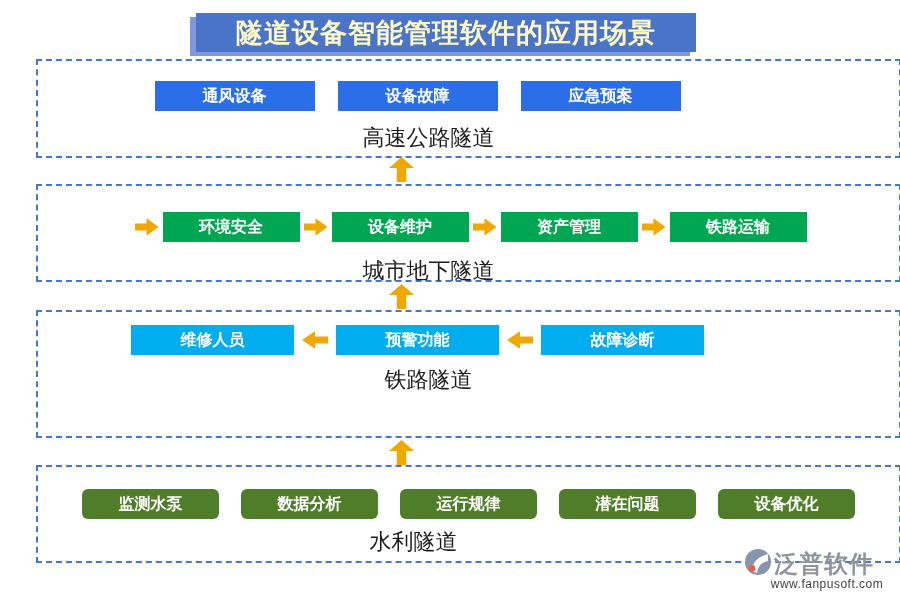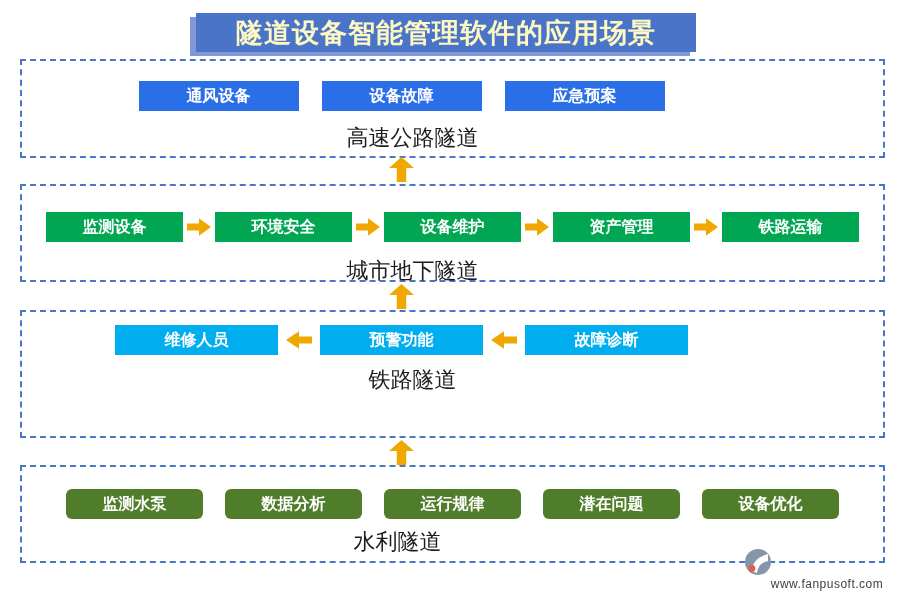--- a/index.html
+++ b/index.html
@@ -12,21 +12,21 @@
   
   .title-wrap{
     position:absolute;left:196px;top:13px;width:500px;height:39px;
     background:#4A74C8;box-shadow:-6px 4px 0 0 #8098D8;
     display:flex;align-items:center;justify-content:center;
   }
   .title-text{color:#fef9c3;font-size:27px;font-weight:bold;letter-spacing:1px;white-space:nowrap;}
 
   
   .panel{
-    position:absolute;left:20px;width:865px;box-sizing:border-box;
+    position:absolute;left:36px;width:865px;box-sizing:border-box;
     border:2px dashed #4877C8;
     display:flex;flex-direction:column;align-items:center;
   }
   #sec1{top:59px;height:99px;padding-top:20px;}
   #sec2{top:184px;height:98px;padding-top:26px;}
   #sec3{top:310px;height:128px;padding-top:13px;}
   #sec4{top:465px;height:98px;padding-top:22px;}
 
   .rows{display:flex;flex-direction:column;gap:13px;}
   .flow-row{display:flex;align-items:center;}
@@ -91,21 +91,20 @@
       <div class="node blue w160">设备故障</div>
       <div class="node blue w160">应急预案</div>
     </div>
     <div class="sec-label lbl-shift">高速公路隧道</div>
   </section>
 
   <div class="up-arrow" id="up1"></div>
 
   <section class="panel" id="sec2">
     <div class="flow-row">
-      <div class="node green w137">监测设备</div>
       <div class="h-arrow right"></div>
       <div class="node green w137">环境安全</div>
       <div class="h-arrow right"></div>
       <div class="node green w137">设备维护</div>
       <div class="h-arrow right"></div>
       <div class="node green w137">资产管理</div>
       <div class="h-arrow right"></div>
       <div class="node green w137">铁路运输</div>
     </div>
     <div class="sec-label lbl-shift">城市地下隧道</div>
@@ -141,17 +140,18 @@
 
   <div class="logo">
     <div class="logo-row">
       <span>
         <svg width="28" height="28" viewBox="0 0 28 28">
           <circle cx="14" cy="14" r="13" fill="#8795AB"></circle>
           <path d="M7 23 Q9 10 24 6 L24 13 Q14 15 13 25 Z" fill="#ffffff"></path>
           <circle cx="8" cy="20.5" r="3.4" fill="#E0604F"></circle>
         </svg>
       </span>
+      <span class="logo-name">泛普软件</span>
     </div>
     <div class="logo-url">www.fanpusoft.com</div>
   </div>
 
 </div>
 
 </body></html>

